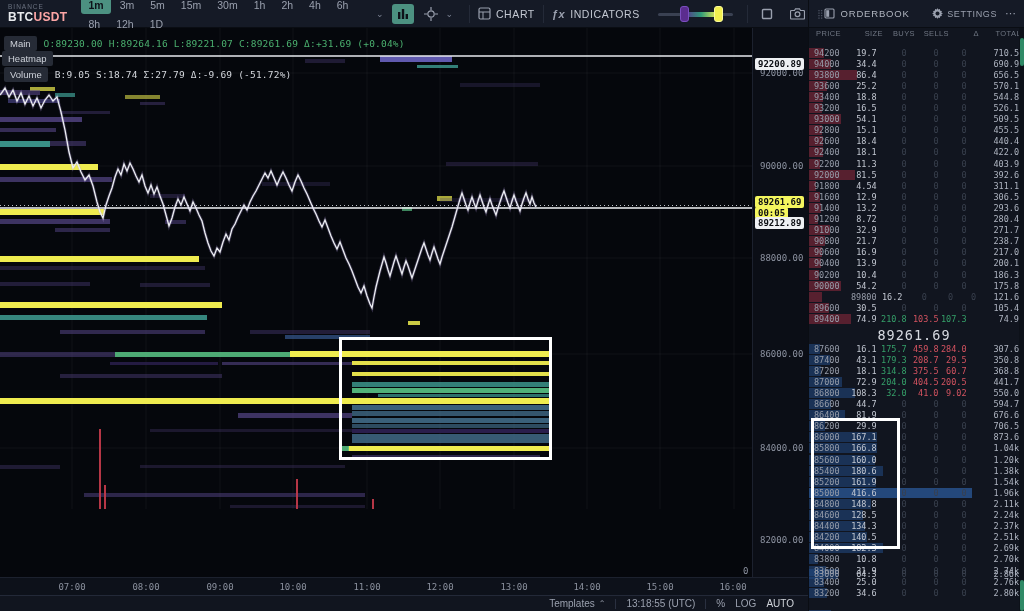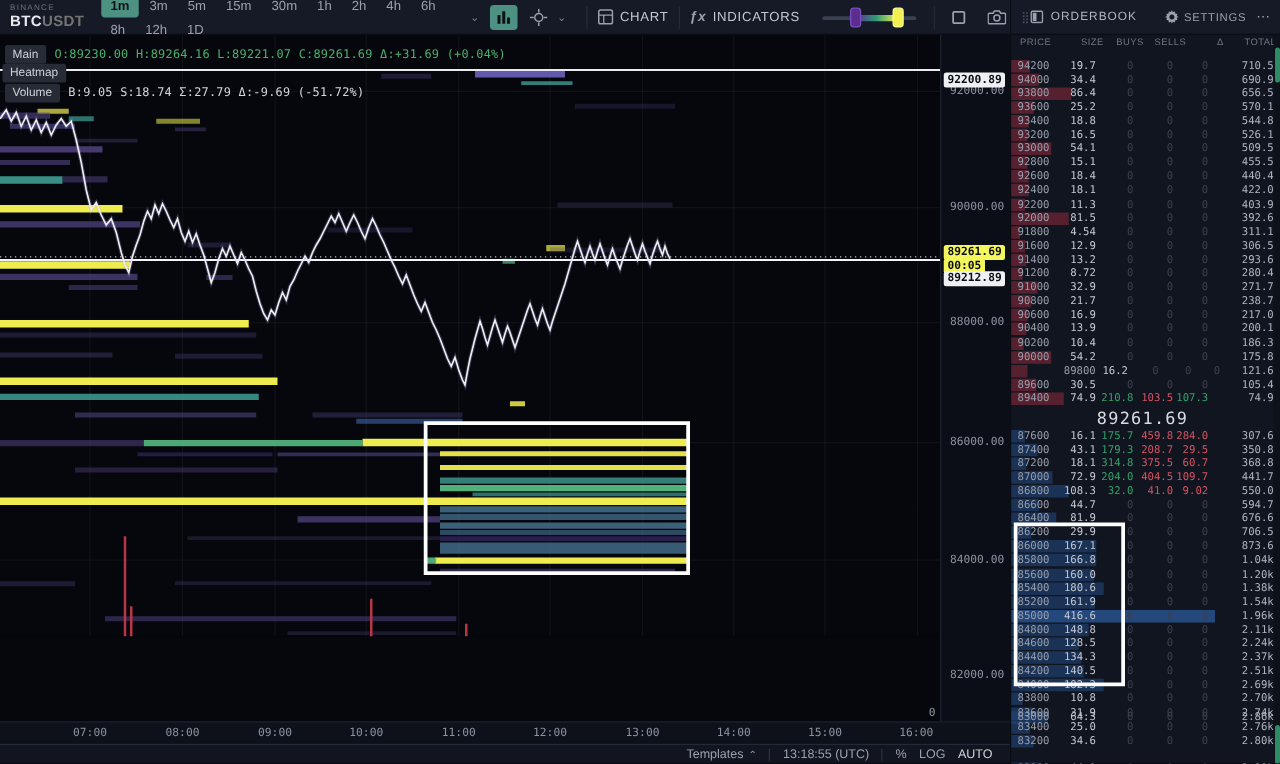--- a/index.html
+++ b/index.html
@@ -11,21 +11,21 @@
   }
   
   #toolbar {
     position:absolute; left:0; top:0; width:808px; height:28px;
     background:#151a26; display:flex; align-items:center; padding-left:8px;
     border-bottom:1px solid #0a0d13; z-index:30;
   }
   .sym-block { display:flex; flex-direction:column; justify-content:center; margin-right:14px; }
   .exchange { font-size:6.5px; letter-spacing:1px; color:#6b7280; }
   .symbol { font-size:12px; font-weight:bold; letter-spacing:0.3px; }
-  .symbol .base { color:#e8eaed; } .symbol .quote { color:#737373;text-align:right; }
+  .symbol .base { color:#e8eaed; } .symbol .quote { color:#fca5a5;text-align:right; }
   .tf-btn {
     font-size:10.5px; color:#9aa0ae; padding:3px 7px; border-radius:3px;
     margin-right:2px; cursor:pointer; background:transparent; border:none;
     font-family:"Liberation Sans", sans-serif;
   }
   .tf-btn.active { background:#4c9181; color:#0e1219; font-weight:bold; }
   .tb-chevron { font-size:9px; color:#7c8494; margin:0 8px 0 4px; }
   .tb-sep { width:1px; height:18px; background:#242a38; margin:0 8px; }
   .icon-btn { display:flex; align-items:center; justify-content:center; height:20px; min-width:22px;
     background:transparent; border:none; cursor:pointer; color:#9aa0ae; }
@@ -793,21 +793,21 @@
           <span class="ob-cell c-sells v-red">375.5</span>
           <span class="ob-cell c-delta v-red">60.7</span>
           <span class="ob-cell c-total">368.8</span>
         </div>
         <div class="ob-row" style="top: 338.3px;">
           <div class="ob-bar" style="width: 32.702px; background: rgba(35, 74, 132, 0.55);"></div>
           <span class="ob-cell c-price">87000</span>
           <span class="ob-cell c-size">72.9</span>
           <span class="ob-cell c-buys v-green">204.0</span>
           <span class="ob-cell c-sells v-red">404.5</span>
-          <span class="ob-cell c-delta v-red">109.7</span>
+          <span class="ob-cell c-delta v-red">200.5</span>
           <span class="ob-cell c-total">441.7</span>
         </div>
         <div class="ob-row" style="top: 349.4px;">
           <div class="ob-bar" style="width: 46.154px; background: rgba(35, 74, 132, 0.55);"></div>
           <span class="ob-cell c-price">86800</span>
           <span class="ob-cell c-size">108.3</span>
           <span class="ob-cell c-buys v-green">32.0</span>
           <span class="ob-cell c-sells v-red">41.0</span>
           <span class="ob-cell c-delta v-red">9.02</span>
           <span class="ob-cell c-total">550.0</span>

